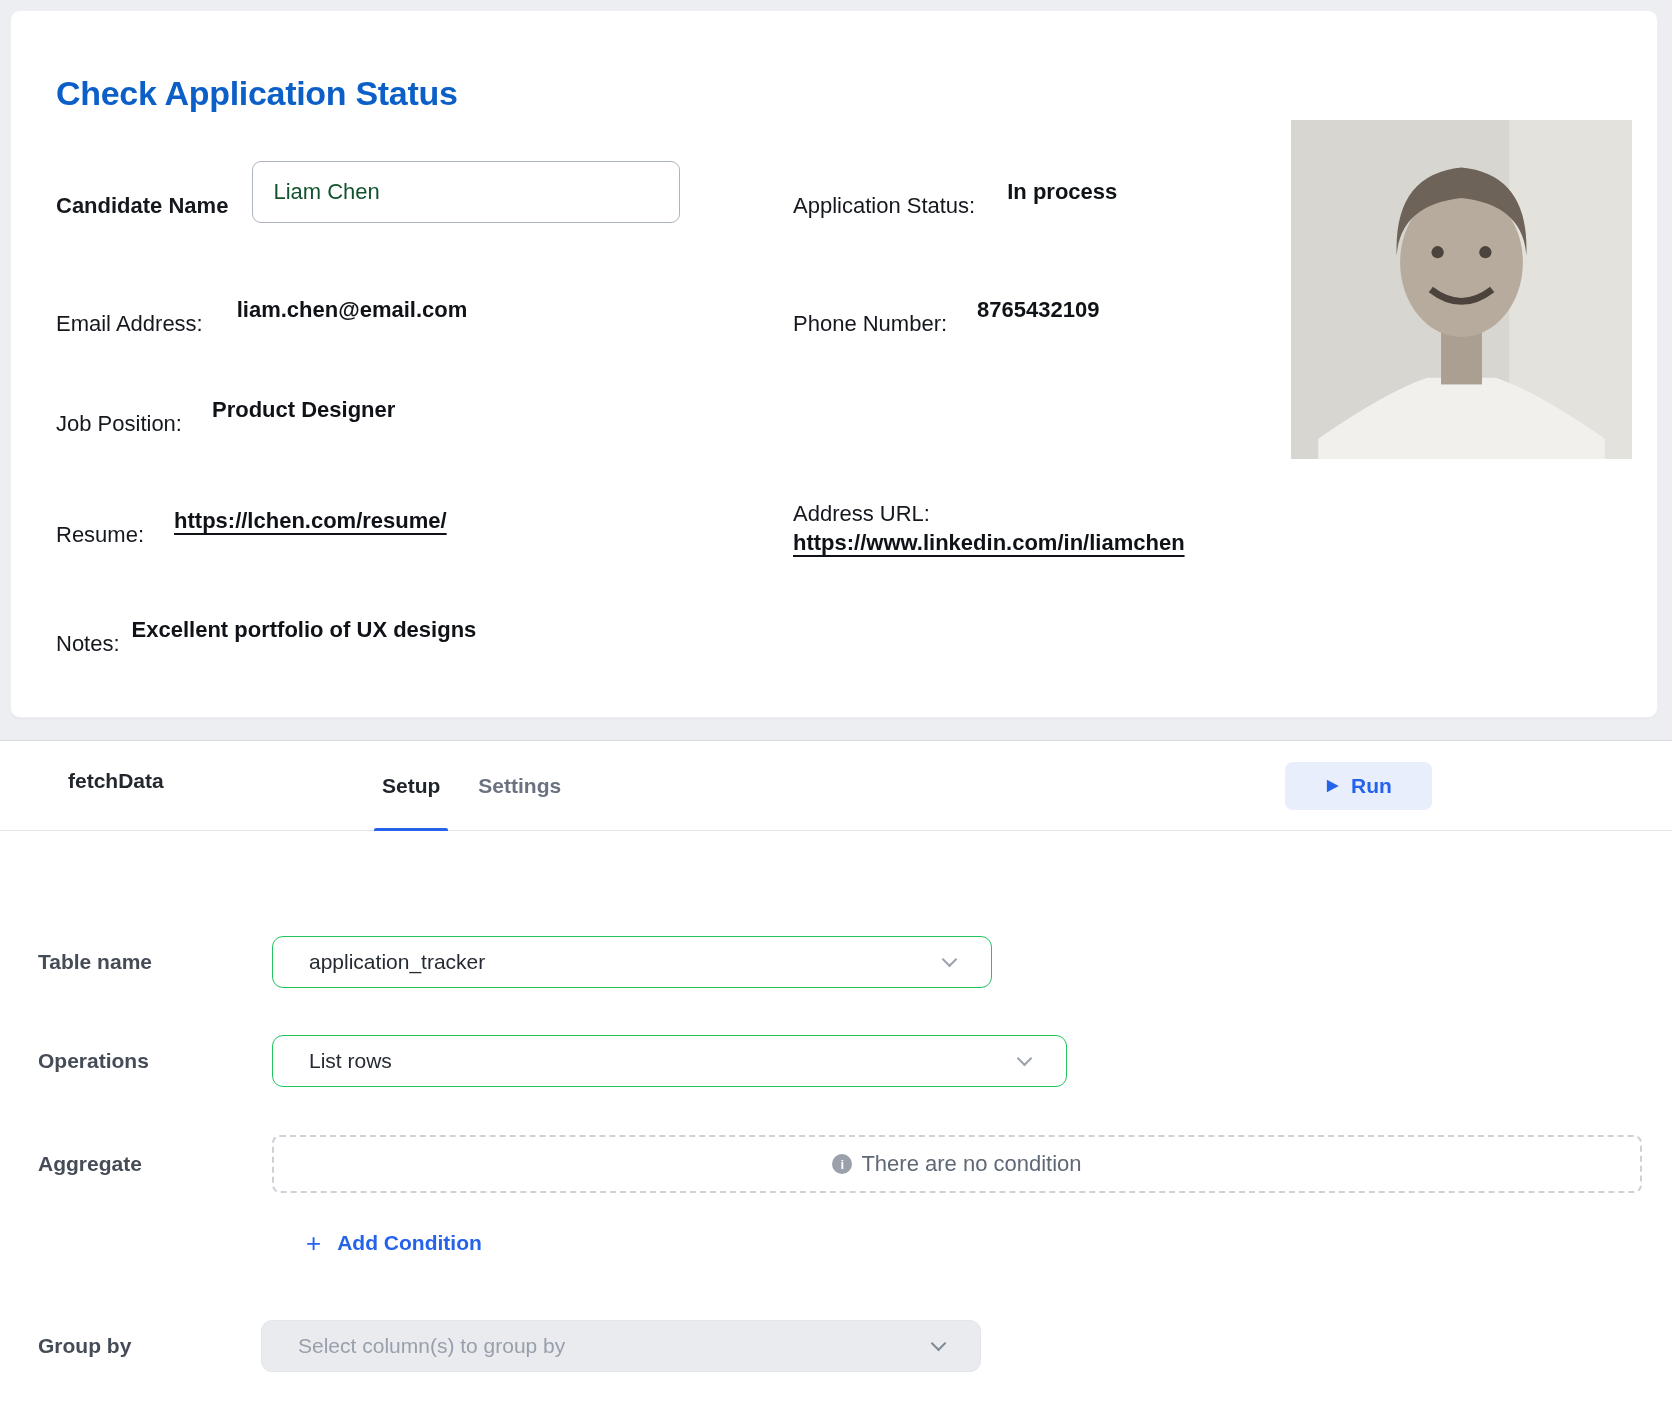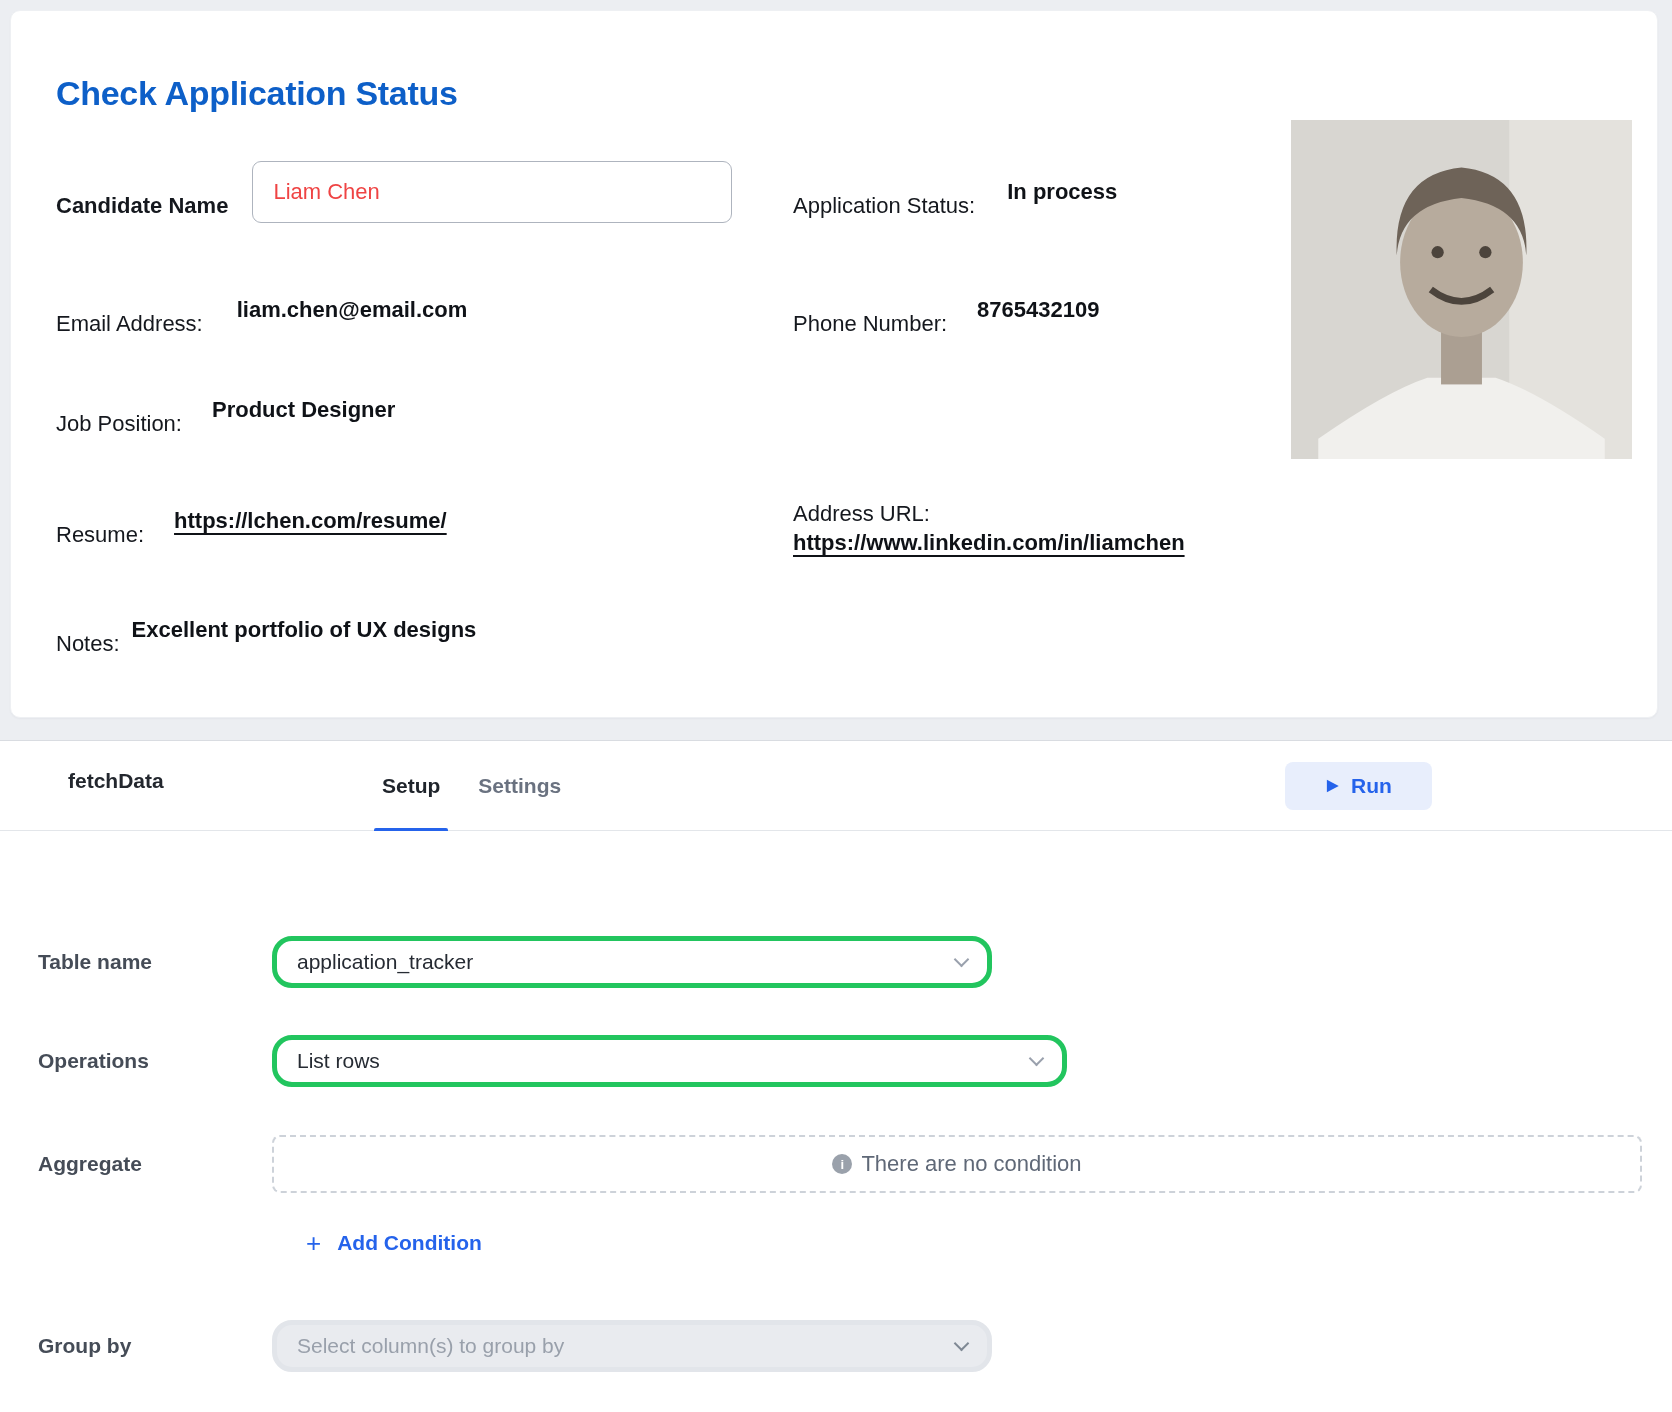--- a/index.html
+++ b/index.html
@@ -19,22 +19,22 @@
   .app-title {
     position:absolute; left:45px; top:40px;
     font-size:34px; font-weight:700; color:#0d5fc8; letter-spacing:-.3px;
   }
   .frow { position:absolute; display:flex; align-items:center; font-size:22px; }
   .lbl  { font-weight:400; color:#15181e; white-space:nowrap;margin-top:28px; }
   .val  { font-weight:700; color:#0f1217; white-space:nowrap; }
   .row-candidate { left:45px; top:150px; height:62px; gap:24px; }
   .row-candidate .lbl { font-weight:700; }
   .candidate-input {
-    width:480px; height:62px; border:1.5px solid #aeb4be; border-radius:9px;
-    padding:0 20px; font-size:22px; color:#ef4444; outline:none;
+    width:428px; height:62px; border:1.5px solid #aeb4be; border-radius:9px;
+    padding:0 20px; font-size:22px; color:#14532d; outline:none;
     font-family:"Liberation Sans", sans-serif; background:#fff;
   }
   .row-status  { left:782px; top:150px; height:62px; gap:32px; }
   .row-email   { left:45px;  top:283px; height:32px; gap:34px; }
   .row-phone   { left:782px; top:283px; height:32px; gap:30px; }
   .row-job     { left:45px;  top:383px; height:32px; gap:30px; }
   .row-resume  { left:45px;  top:494px; height:32px; gap:30px; }
   .row-notes   { left:45px;  top:603px; height:32px; gap:12px; }
   .link { font-weight:700; color:#0f1217; text-decoration:underline; text-underline-offset:5px; }
   .linkedin-label { left:782px; top:473px; height:32px; }
@@ -78,23 +78,23 @@
     font-size:21px; font-weight:700; color:#1f242c; font-family:inherit;
   }
 
   .panel-body { position:relative; height:582px; }
   .flabel {
     position:absolute; left:38px; display:flex; align-items:center; height:52px;
     font-size:21px; font-weight:600; color:#454c57;
   }
   .dd {
     position:absolute; height:52px; background:#fff;
-    border:5px solid #22c55e; border-radius:20px; cursor:pointer;
+    border:1px solid #22c55e; border-radius:11px; cursor:pointer;
     display:flex; align-items:center; justify-content:space-between;
-    padding:0 20px; font-size:21px; color:#262b33;
+    padding:0 36px; font-size:21px; color:#262b33;
   }
   .chev {
     width:11px; height:11px; border-right:2px solid #9aa1ad; border-bottom:2px solid #9aa1ad;
     transform:rotate(45deg); margin-top:-6px; flex:0 0 auto;
   }
   .label-table { top:105px; } .dd-table { top:105px; }
   .label-ops   { top:204px; } .dd-ops   { top:204px; }
 
   .label-agg { top:307px; }
   .aggregate-box {
@@ -221,19 +221,19 @@
       <span class="info-icon">i</span>
       <span>There are no condition</span>
     </div>
 
     <button class="add-cond">
       <span class="plus">+</span>
       <span>Add Condition</span>
     </button>
 
     <div class="flabel label-group">Group by</div>
-    <div class="dd dd-group" style="left:272px; width:720px;gap:41px;">
+    <div class="dd dd-group" style="left:261px; width:720px;gap:41px;">
       <span>Select column(s) to group by</span>
       <span class="chev"></span>
     </div>
 
   </div>
 </section>
 
 </body></html>

